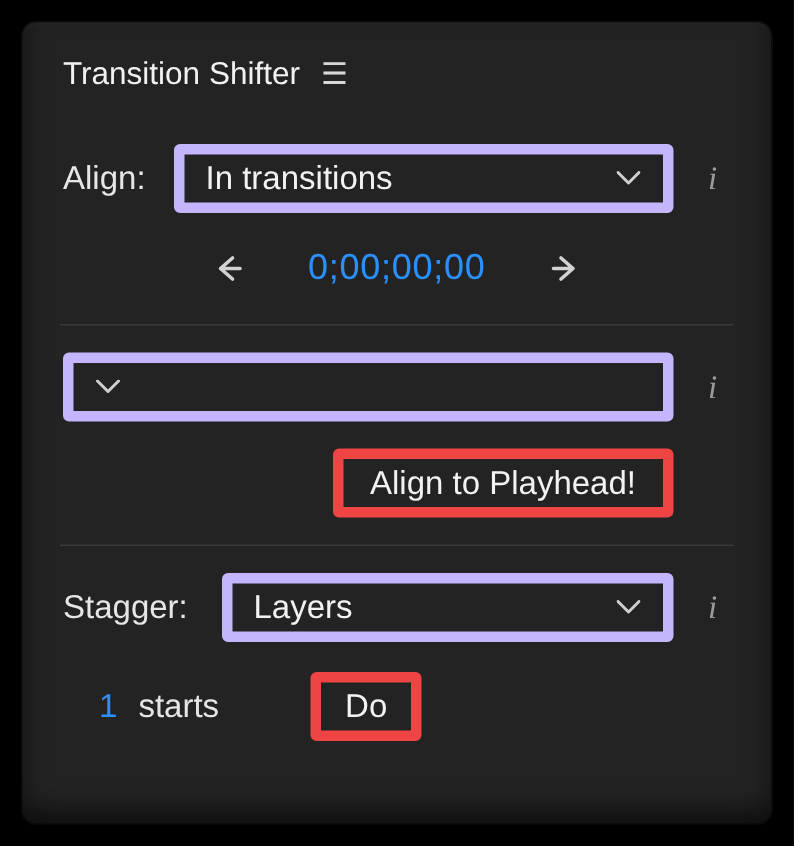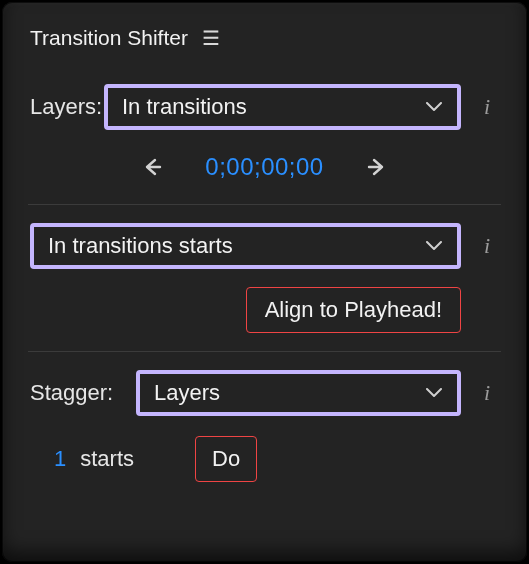--- a/index.html
+++ b/index.html
@@ -6,21 +6,21 @@
   html, body {
     width: 529px;
     height: 564px;
     background: #000;
     font-family: -apple-system, "Segoe UI", Helvetica, Arial, sans-serif;
     overflow: hidden;
   }
   .frame {
     width: 529px;
     height: 564px;
-    padding: 2px;
+    padding: 14px;
     background: #000;
   }
   .panel {
     width: 100%;
     height: 100%;
     background: #232323;
     border-radius: 10px;
     box-shadow:
       inset 0 0 0 1px rgba(0,0,0,.6),
       0 0 18px rgba(0,0,0,.9),
@@ -54,21 +54,21 @@
     gap: 14px;
   }
   .label {
     font-size: 22px;
     color: #e6e6e6;
     white-space: nowrap;
   }
   .select {
     flex: 1 1 auto;
     height: 46px;
-    border: 4px solid #c4b5fd;
+    border: 7px solid #c4b5fd;
     border-radius: 4px;
     background: #232323;
     display: flex;
     align-items: center;
     justify-content: space-between;
     padding: 0 14px;
     cursor: pointer;
   }
   .select-text {
     font-size: 22px;
@@ -112,21 +112,21 @@
     color: #2a8fff;
     letter-spacing: 0.5px;
   }
   .divider {
     height: 1px;
     background: #3b3b3b;
     width: 100%;
   }
   .btn {
     height: 46px;
-    border: 1px solid #ef4444;
+    border: 7px solid #ef4444;
     border-radius: 4px;
     background: #232323;
     color: #f2f2f2;
     font-size: 22px;
     padding: 0 18px;
     display: inline-flex;
     align-items: center;
     justify-content: center;
     cursor: pointer;
   }
@@ -163,21 +163,21 @@
 <div class="frame">
   <div class="panel">
 
     <div class="titlebar">
       <span>Transition Shifter</span>
       <span class="menu-glyph">☰</span>
     </div>
 
     <div class="section">
       <div class="row">
-        <span class="label shift">Layers:</span>
+        <span class="label shift">Align:</span>
         <div class="select">
           <span class="select-text">In transitions</span>
           <span class="chev">
             <svg width="16" height="10" viewBox="0 0 16 10">
                 <path d="M1 1 L8 8 L15 1" stroke="#cfcfcf" stroke-width="2" fill="none" stroke-linecap="round" stroke-linejoin="round"></path>
               </svg>
           </span>
         </div>
         <span class="info">i</span>
       </div>
@@ -194,21 +194,20 @@
             </svg>
         </span>
       </div>
     </div>
 
     <div class="divider"></div>
 
     <div class="section">
       <div class="row">
         <div class="select">
-          <span class="select-text">In transitions starts</span>
           <span class="chev">
             <svg width="16" height="10" viewBox="0 0 16 10">
                 <path d="M1 1 L8 8 L15 1" stroke="#cfcfcf" stroke-width="2" fill="none" stroke-linecap="round" stroke-linejoin="round"></path>
               </svg>
           </span>
         </div>
         <span class="info">i</span>
       </div>
       <div class="align-btn-row">
         <div class="btn">Align to Playhead!</div>

